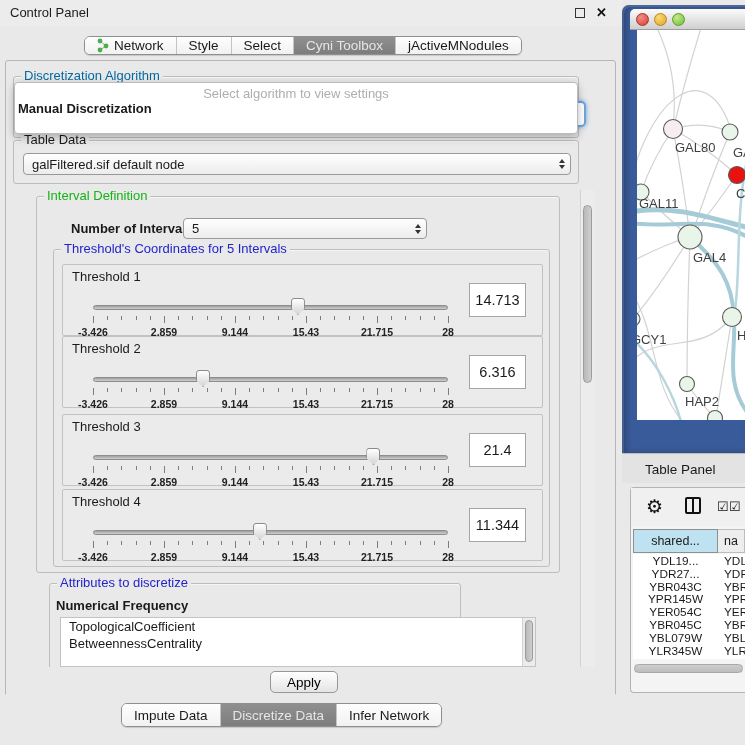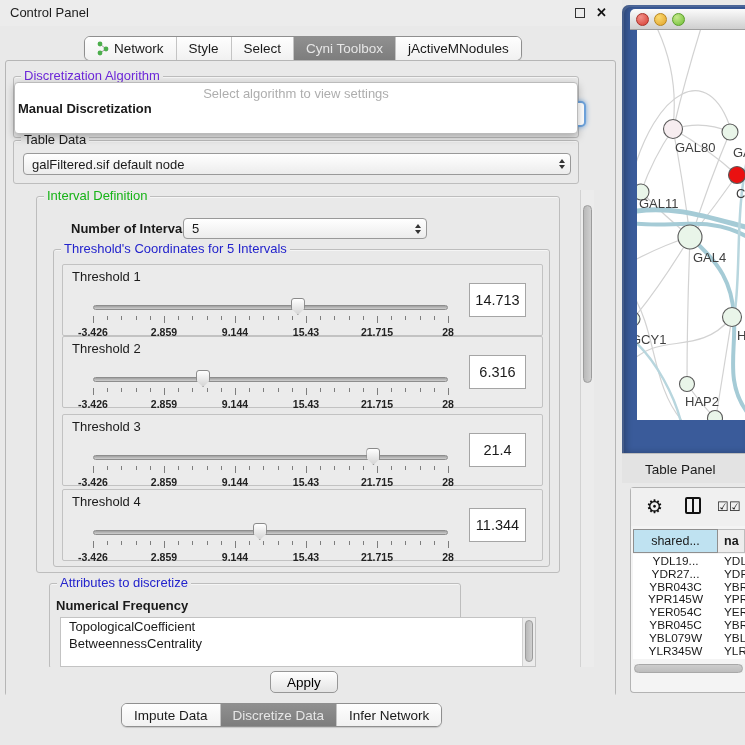--- a/index.html
+++ b/index.html
@@ -16,21 +16,21 @@
 
   
   .titlebar{left:0;top:0;width:622px;height:26px;background:#ececec;}
   .titlebar .t{position:absolute;left:10px;top:5px;font-size:13px;color:#1c1c1c;}
   .winbtn{position:absolute;top:6px;width:13px;height:13px;font-size:13px;line-height:13px;
           text-align:center;color:#111;cursor:default;}
   .float-box{border:1.5px solid #333;width:10px;height:10px;top:8px;}
   .closex{font-weight:bold;}
 
   .pill{display:flex;background:#fcfcfc;border:1px solid #8f8f8f;border-radius:6px;
-        overflow:hidden;height:25px;box-shadow:0 1px 1px rgba(0,0,0,.15);}
+        overflow:hidden;height:19px;box-shadow:0 1px 1px rgba(0,0,0,.15);}
   .pill .seg{display:flex;align-items:center;gap:5px;padding:0 12px;font-size:13.5px;
              color:#1a1a1a;background:linear-gradient(#fefefe,#f1f1f1);}
   .pill .seg.sel{background:linear-gradient(#909090,#7d7d7d);color:#e6e6e6;}
   .pill .seg + .seg{border-left:1px solid #c4c4c4;}
 
   .content-frame{left:5px;top:60px;width:611px;height:636px;border:1px solid #b6b6b6;
                  border-radius:3px;background:var(--bg);}
 
   .group{position:absolute;border:1px solid #bdbdbd;border-radius:3px;
          box-shadow:inset 0 1px 0 rgba(255,255,255,.55);}
@@ -108,21 +108,21 @@
   .tp-toolbar{position:absolute;left:0;top:0;right:0;height:38px;background:#f0f0f0;}
   .gear{position:absolute;font-size:19px;color:#111;top:7px;}
   .split-icon{position:absolute;width:16px;height:17px;border:2px solid #111;top:9px;
               border-radius:2px;}
   .split-icon::after{content:"";position:absolute;left:5px;top:0;width:2px;height:13px;background:#111;}
   .chk{position:absolute;font-size:13px;top:11px;color:#111;}
   .tp-header{position:absolute;left:2px;top:41px;right:0;height:24px;display:flex;}
   .tp-header .h1{width:85px;background:var(--hdr-cell);border:1px solid #8f8f8f;
                  display:flex;align-items:center;justify-content:center;font-size:12.5px;}
   .tp-header .h2{flex:1;background:#ededed;border:1px solid #bdbdbd;border-left:none;
-                 display:flex;align-items:center;padding-left:6px;font-size:12.5px;font-weight:bold;}
+                 display:flex;align-items:center;padding-left:6px;font-size:12.5px;}
   .tp-rows{position:absolute;left:2px;top:66px;right:0;height:105px;overflow:hidden;background:#fff;}
   .tp-row{display:flex;height:12.8px;font-size:11.8px;}
   .tp-row .c1{width:85px;text-align:center;white-space:nowrap;overflow:hidden;}
   .tp-row .c2{flex:1;padding-left:6px;white-space:nowrap;overflow:hidden;}
   .hscroll{position:absolute;left:3px;right:2px;top:176px;height:9px;background:#ededed;}
   .hthumb{position:absolute;left:0;right:0;top:0;height:9px;border-radius:4.5px;
           background:linear-gradient(#cdcdcd,#bdbdbd);border:1px solid #a8a8a8;}
 
   .net-icon{display:inline-block;width:12px;height:15px;}
 </style>
@@ -156,21 +156,21 @@
       <span>Cyni Toolbox</span>
     </div>
     <div class="seg">
       <span>jActiveMNodules</span>
     </div>
   </div>
 
 <div class="abs content-frame"></div>
 
 <div class="group" style="left:13px;top:76px;width:566px;height:62px">
-  <span class="glabel" style="color:#6d28d9">Discretization Algorithm</span>
+  <span class="glabel" style="color:#0369a1">Discretization Algorithm</span>
 </div>
 <div class="abs focus-combo"></div>
 
 <div class="abs popup">
   <div class="hint">Select algorithm to view settings</div>
   <div id="popup-options">
       <div class="opt b">Manual Discretization</div>
     </div>
 </div>
 

